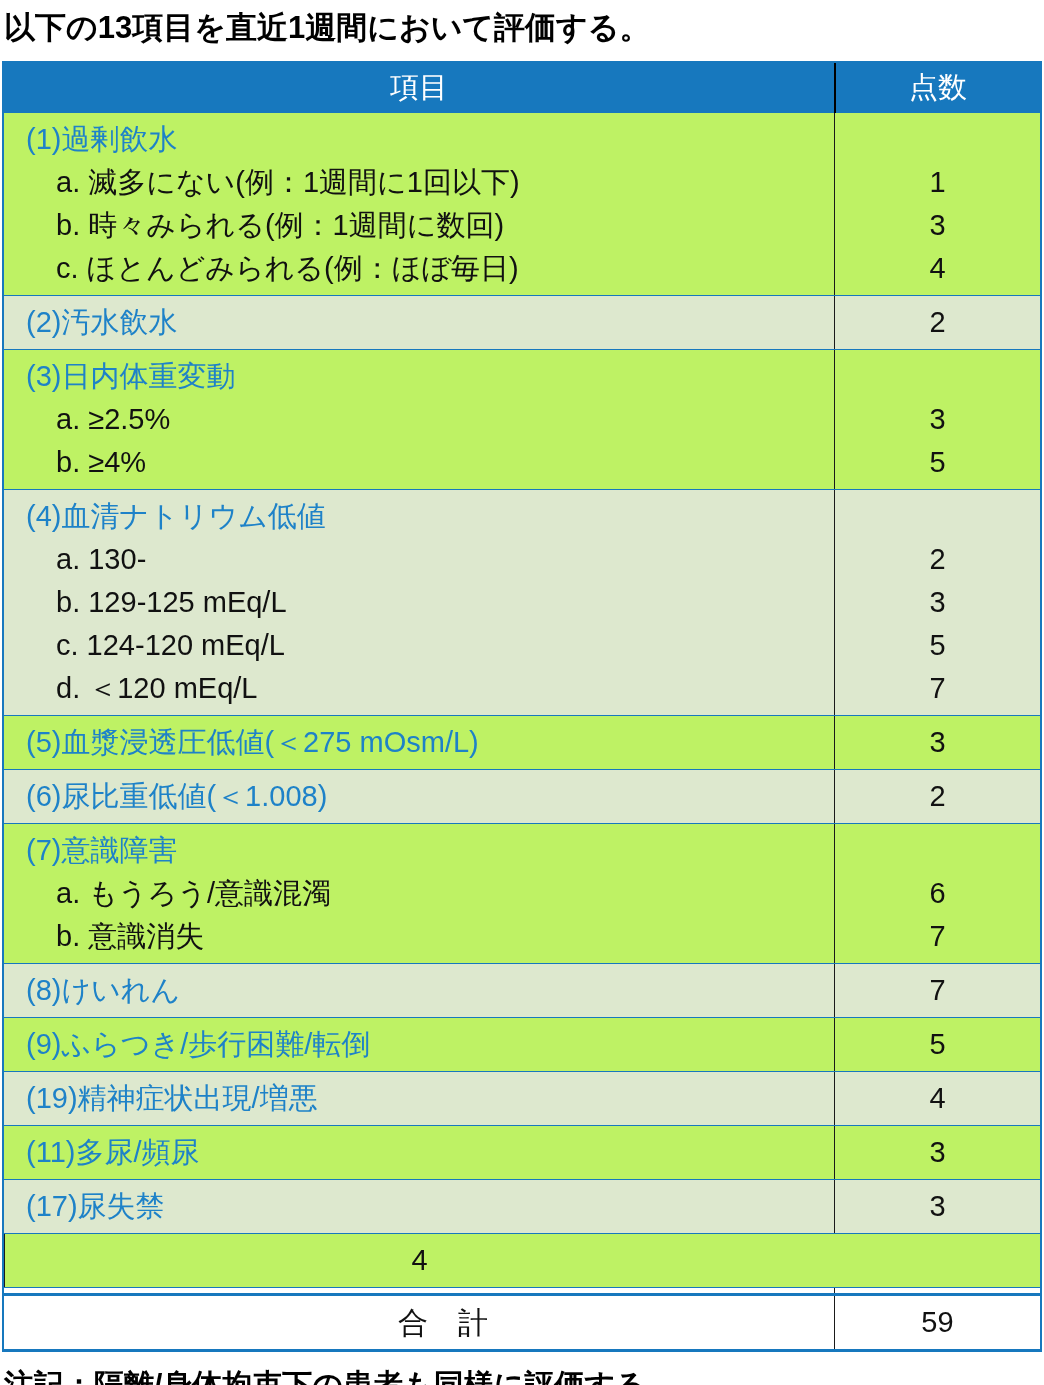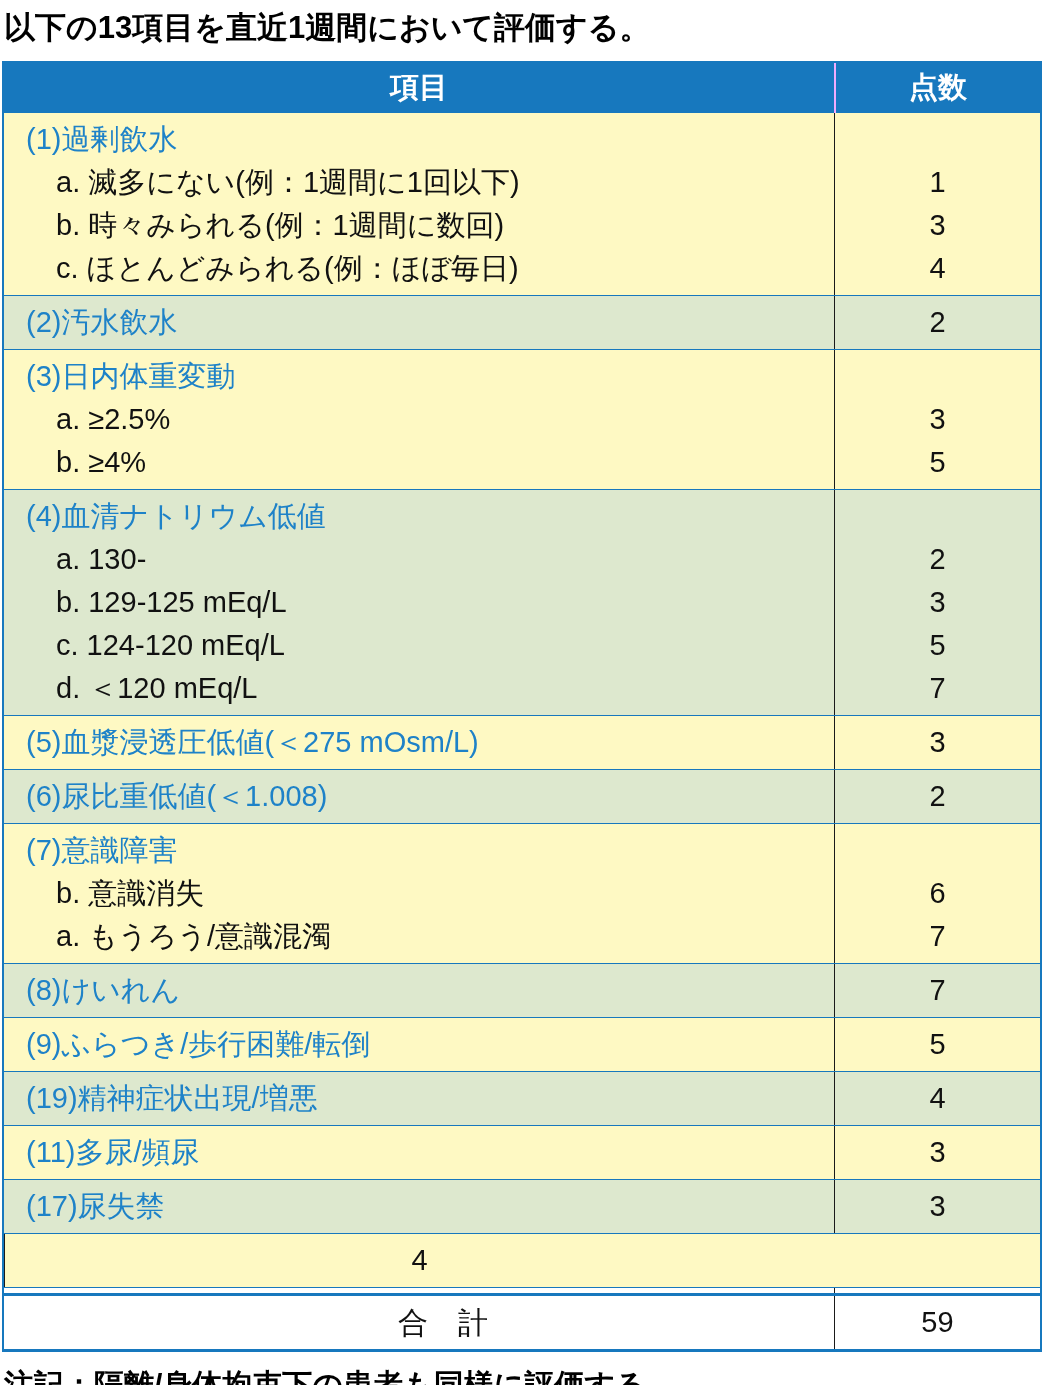--- a/index.html
+++ b/index.html
@@ -23,34 +23,34 @@
     padding:4px 0 13px 2px;line-height:40px;
   }
   .scale-table{
     border:2px solid var(--blue);
     border-bottom-width:3px;
     background:#fff;
   }
   .row{display:grid;grid-template-columns:1fr 206px;}
   .row.header{
     background:var(--blue);color:#ffffff;
-    font-size:29px;font-weight:700;
+    font-size:29px;font-weight:400;
   }
   .row.header .cell-item{
     display:flex;align-items:center;justify-content:center;
     height:50px;padding:0;
   }
   .row.header .cell-score{
     display:flex;align-items:center;justify-content:center;
-    border-left:2px solid #f0abfc;
+    border-left:2px solid #000000;
     height:50px;padding:0;
   }
   .row.body{border-top:1px solid var(--blue);font-size:29px;}
   .row.body:first-child{border-top:none;}
-  .white{background:#fef9c3;}
+  .white{background:#bef264;}
   .green{background:var(--green);}
   .cell-item{padding:5px 8px 5px 0;}
   .item-label{
     color:var(--text-blue);
     padding-left:22px;line-height:43px;min-height:43px;
   }
   .sub-label{
     color:var(--ink);
     padding-left:52px;line-height:43px;min-height:43px;
   }
@@ -151,22 +151,22 @@
           <div class="cell-item">
             <div class="item-label">(6)尿比重低値(＜1.008)</div>
           </div>
           <div class="cell-score">
             <div class="score-line">2</div>
           </div>
         </div>
         <div class="row body white">
           <div class="cell-item">
             <div class="item-label">(7)意識障害</div>
+            <div class="sub-label">a. もうろう/意識混濁</div>
             <div class="sub-label">b. 意識消失</div>
-            <div class="sub-label">a. もうろう/意識混濁</div>
           </div>
           <div class="cell-score">
             <div class="score-line"></div>
             <div class="score-line">6</div>
             <div class="score-line">7</div>
           </div>
         </div>
         <div class="row body green">
           <div class="cell-item">
             <div class="item-label">(8)けいれん</div>

